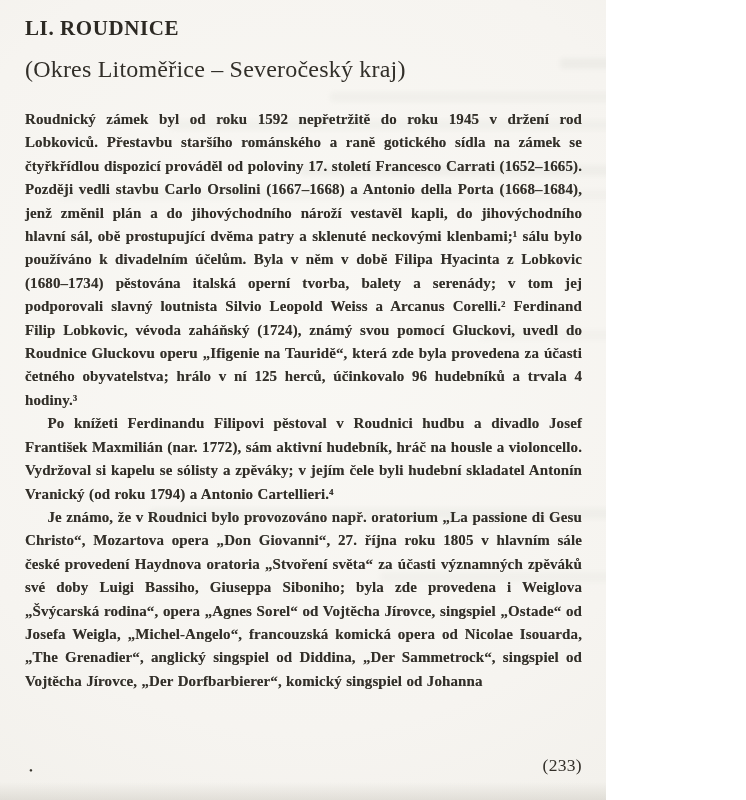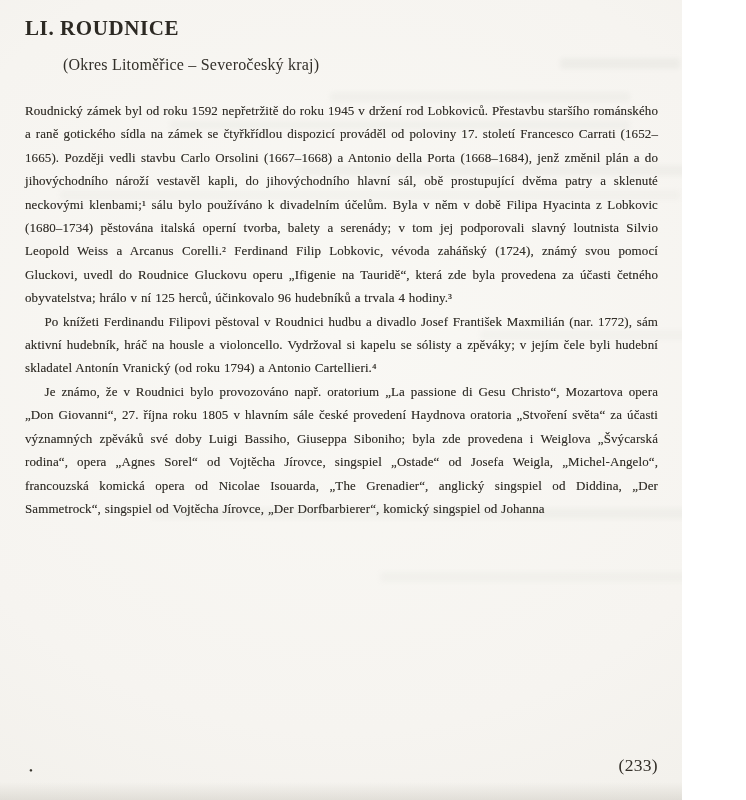--- a/index.html
+++ b/index.html
@@ -2,21 +2,21 @@
 <html lang="cs"><head>
 <meta charset="utf-8">
 <style>
   html, body {
     margin: 0;
     padding: 0;
     background: #ffffff;
   }
   .page {
     position: relative;
-    width: 682px;
+    width: 606px;
     height: 800px;
     overflow: hidden;
     background:
       radial-gradient(ellipse 120% 90% at 50% 42%, #f9f8f4 0%, #f6f4f0 55%, #efede7 100%);
     font-family: "Liberation Serif", serif;
     color: #322f29;
   }
   
   .page::after {
     content: "";
@@ -35,23 +35,22 @@
   .chapter-title {
     margin: 0;
     padding-top: 16px;
     font-size: 21px;
     font-weight: bold;
     letter-spacing: 0.6px;
     color: #2c2923;
   }
   .chapter-subtitle {
     margin-top: 15px;
-    font-size: 16px;
+    font-size: 24px;
     letter-spacing: 0.2px;
-    margin-left: 38px;
   }
   .section-label {
     margin-top: 18px;
     font-size: 18px;
     letter-spacing: 0.2px;
   }
   .lede {
     margin: 26px 0 0 0;
     font-style: italic;
     font-weight: 600;
@@ -59,26 +58,27 @@
     line-height: 28px;
     letter-spacing: 0.15px;
     text-align: justify;
     color: #35322c;
   }
   .bodytext {
     margin-top: 25px;
   }
   .bodytext p {
     margin: 0;
-    font-size: 13px;
+    font-size: 15px;
     line-height: 23.4px;
     letter-spacing: 0.1px;
     word-spacing: 0.5px;
     text-align: justify;
     text-shadow: 0 0 0.4px rgba(50, 47, 41, 0.45);
+    font-weight: bold;
   }
   .bodytext p.indent {
     text-indent: 1.5em;
   }
   .page-footer {
     position: absolute;
     left: 25px;
     right: 24px;
     bottom: 24px;
     display: flex;

